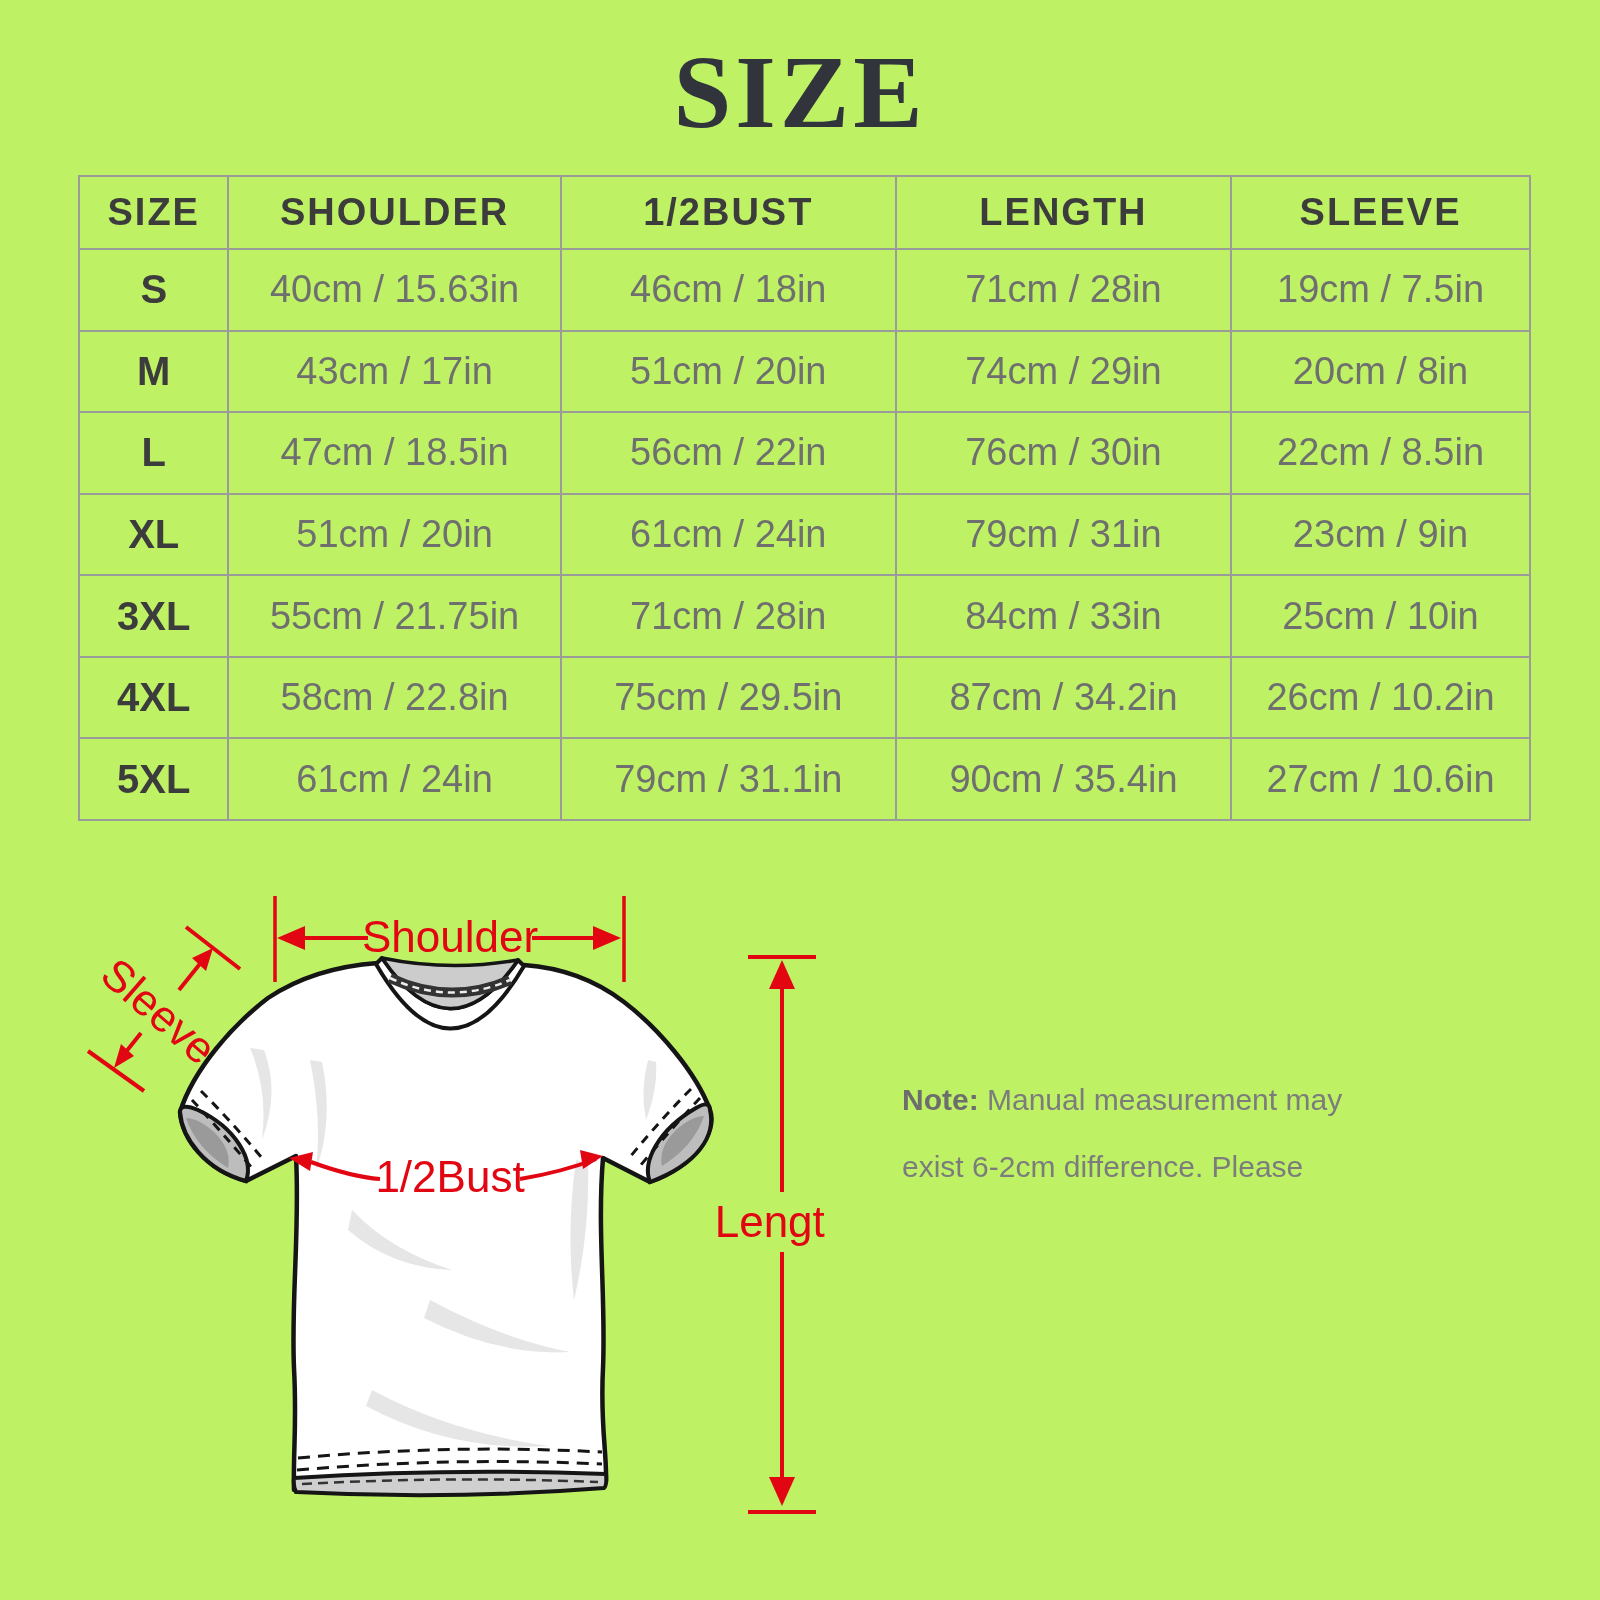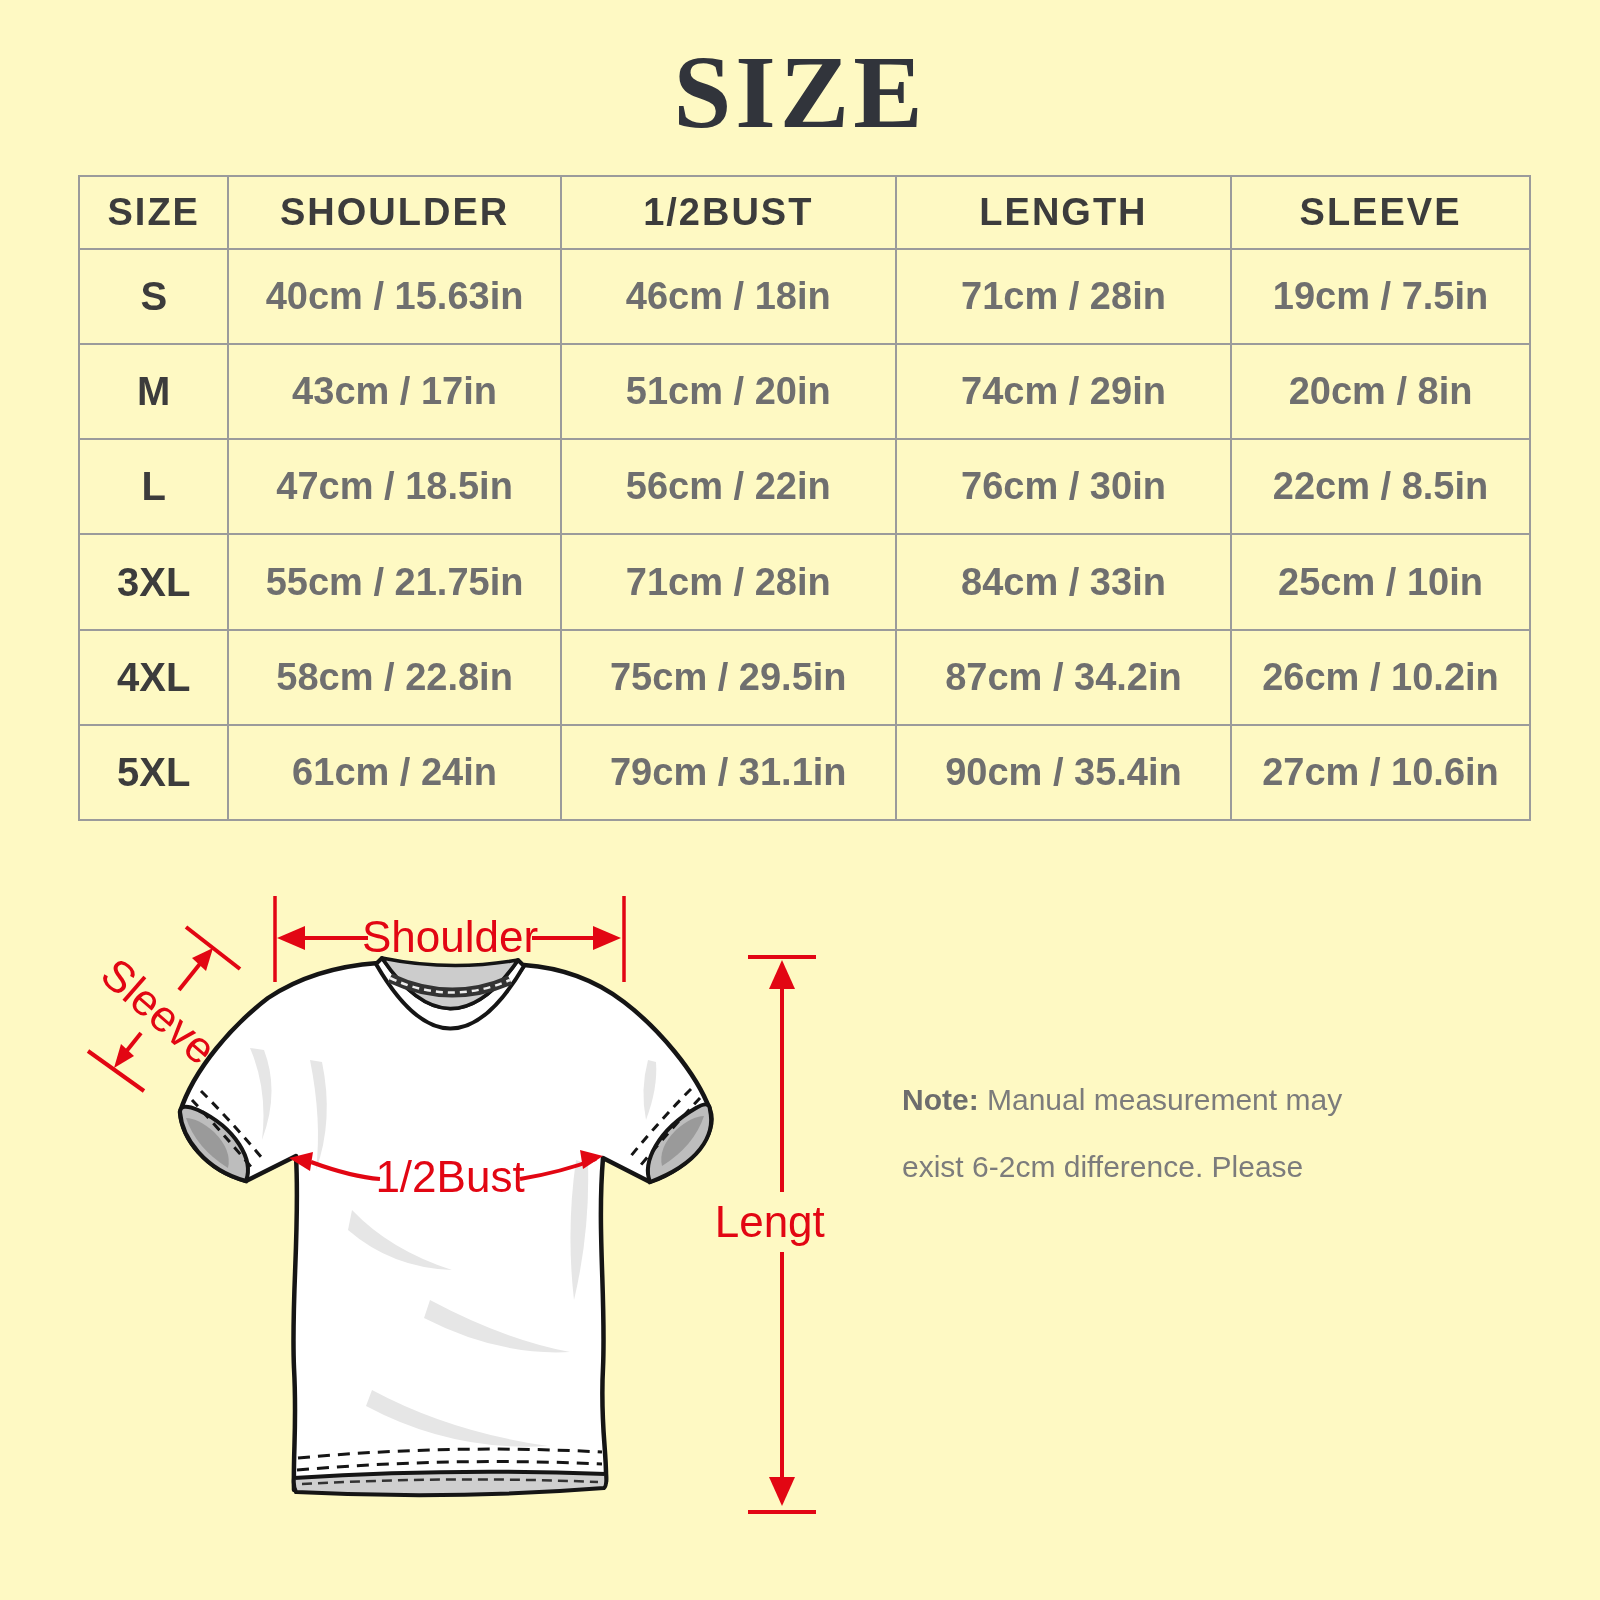--- a/index.html
+++ b/index.html
@@ -1,28 +1,28 @@
 <!DOCTYPE html>
 <html><head>
 <meta charset="utf-8">
 <style>
   html,body{margin:0;padding:0;background:#fff;}
-  .page{position:relative;width:1600px;height:1600px;background:#fef9c3;
+  .page{position:relative;width:1600px;height:1600px;background:#bef264;
         font-family:"Liberation Sans",sans-serif;overflow:hidden;}
 
   
   .page-title{position:absolute;top:40px;left:0;width:100%;text-align:center;
     font-family:"Liberation Serif",serif;font-weight:700;font-size:104px;
     line-height:1;color:#31343b;letter-spacing:4px;}
 
   
   .size-table{position:absolute;left:78px;top:175px;width:1453px;height:646px;
     border-collapse:collapse;table-layout:fixed;}
   .size-table th,.size-table td{border:2px solid #9b9b9b;text-align:center;
-    vertical-align:middle;padding:0;font-weight:bold;}
+    vertical-align:middle;padding:0;}
   .size-table th{height:71px;font-size:38px;font-weight:700;color:#3c3c3c;letter-spacing:2px;}
   .size-table td{height:69px;font-size:38px;color:#6f6f6f;}
   .size-table td.size-cell{font-weight:700;font-size:40px;color:#3c3c3c;}
 
   
   .diagram-svg{position:absolute;left:55px;top:870px;width:770px;height:690px;}
   .red-label{font-family:"Liberation Sans",sans-serif;font-size:44px;fill:#e20613;}
 
   
   .note{position:absolute;left:902px;top:1066px;width:660px;
@@ -68,20 +68,27 @@
         <td>51cm / 20in</td>
         <td>74cm / 29in</td>
         <td>20cm / 8in</td>
       </tr>
       <tr>
         <td class="size-cell">L</td>
         <td>47cm / 18.5in</td>
         <td>56cm / 22in</td>
         <td>76cm / 30in</td>
         <td>22cm / 8.5in</td>
+      </tr>
+      <tr>
+        <td class="size-cell">XL</td>
+        <td>51cm / 20in</td>
+        <td>61cm / 24in</td>
+        <td>79cm / 31in</td>
+        <td>23cm / 9in</td>
       </tr>
       <tr>
         <td class="size-cell">3XL</td>
         <td>55cm / 21.75in</td>
         <td>71cm / 28in</td>
         <td>84cm / 33in</td>
         <td>25cm / 10in</td>
       </tr>
       <tr>
         <td class="size-cell">4XL</td>

